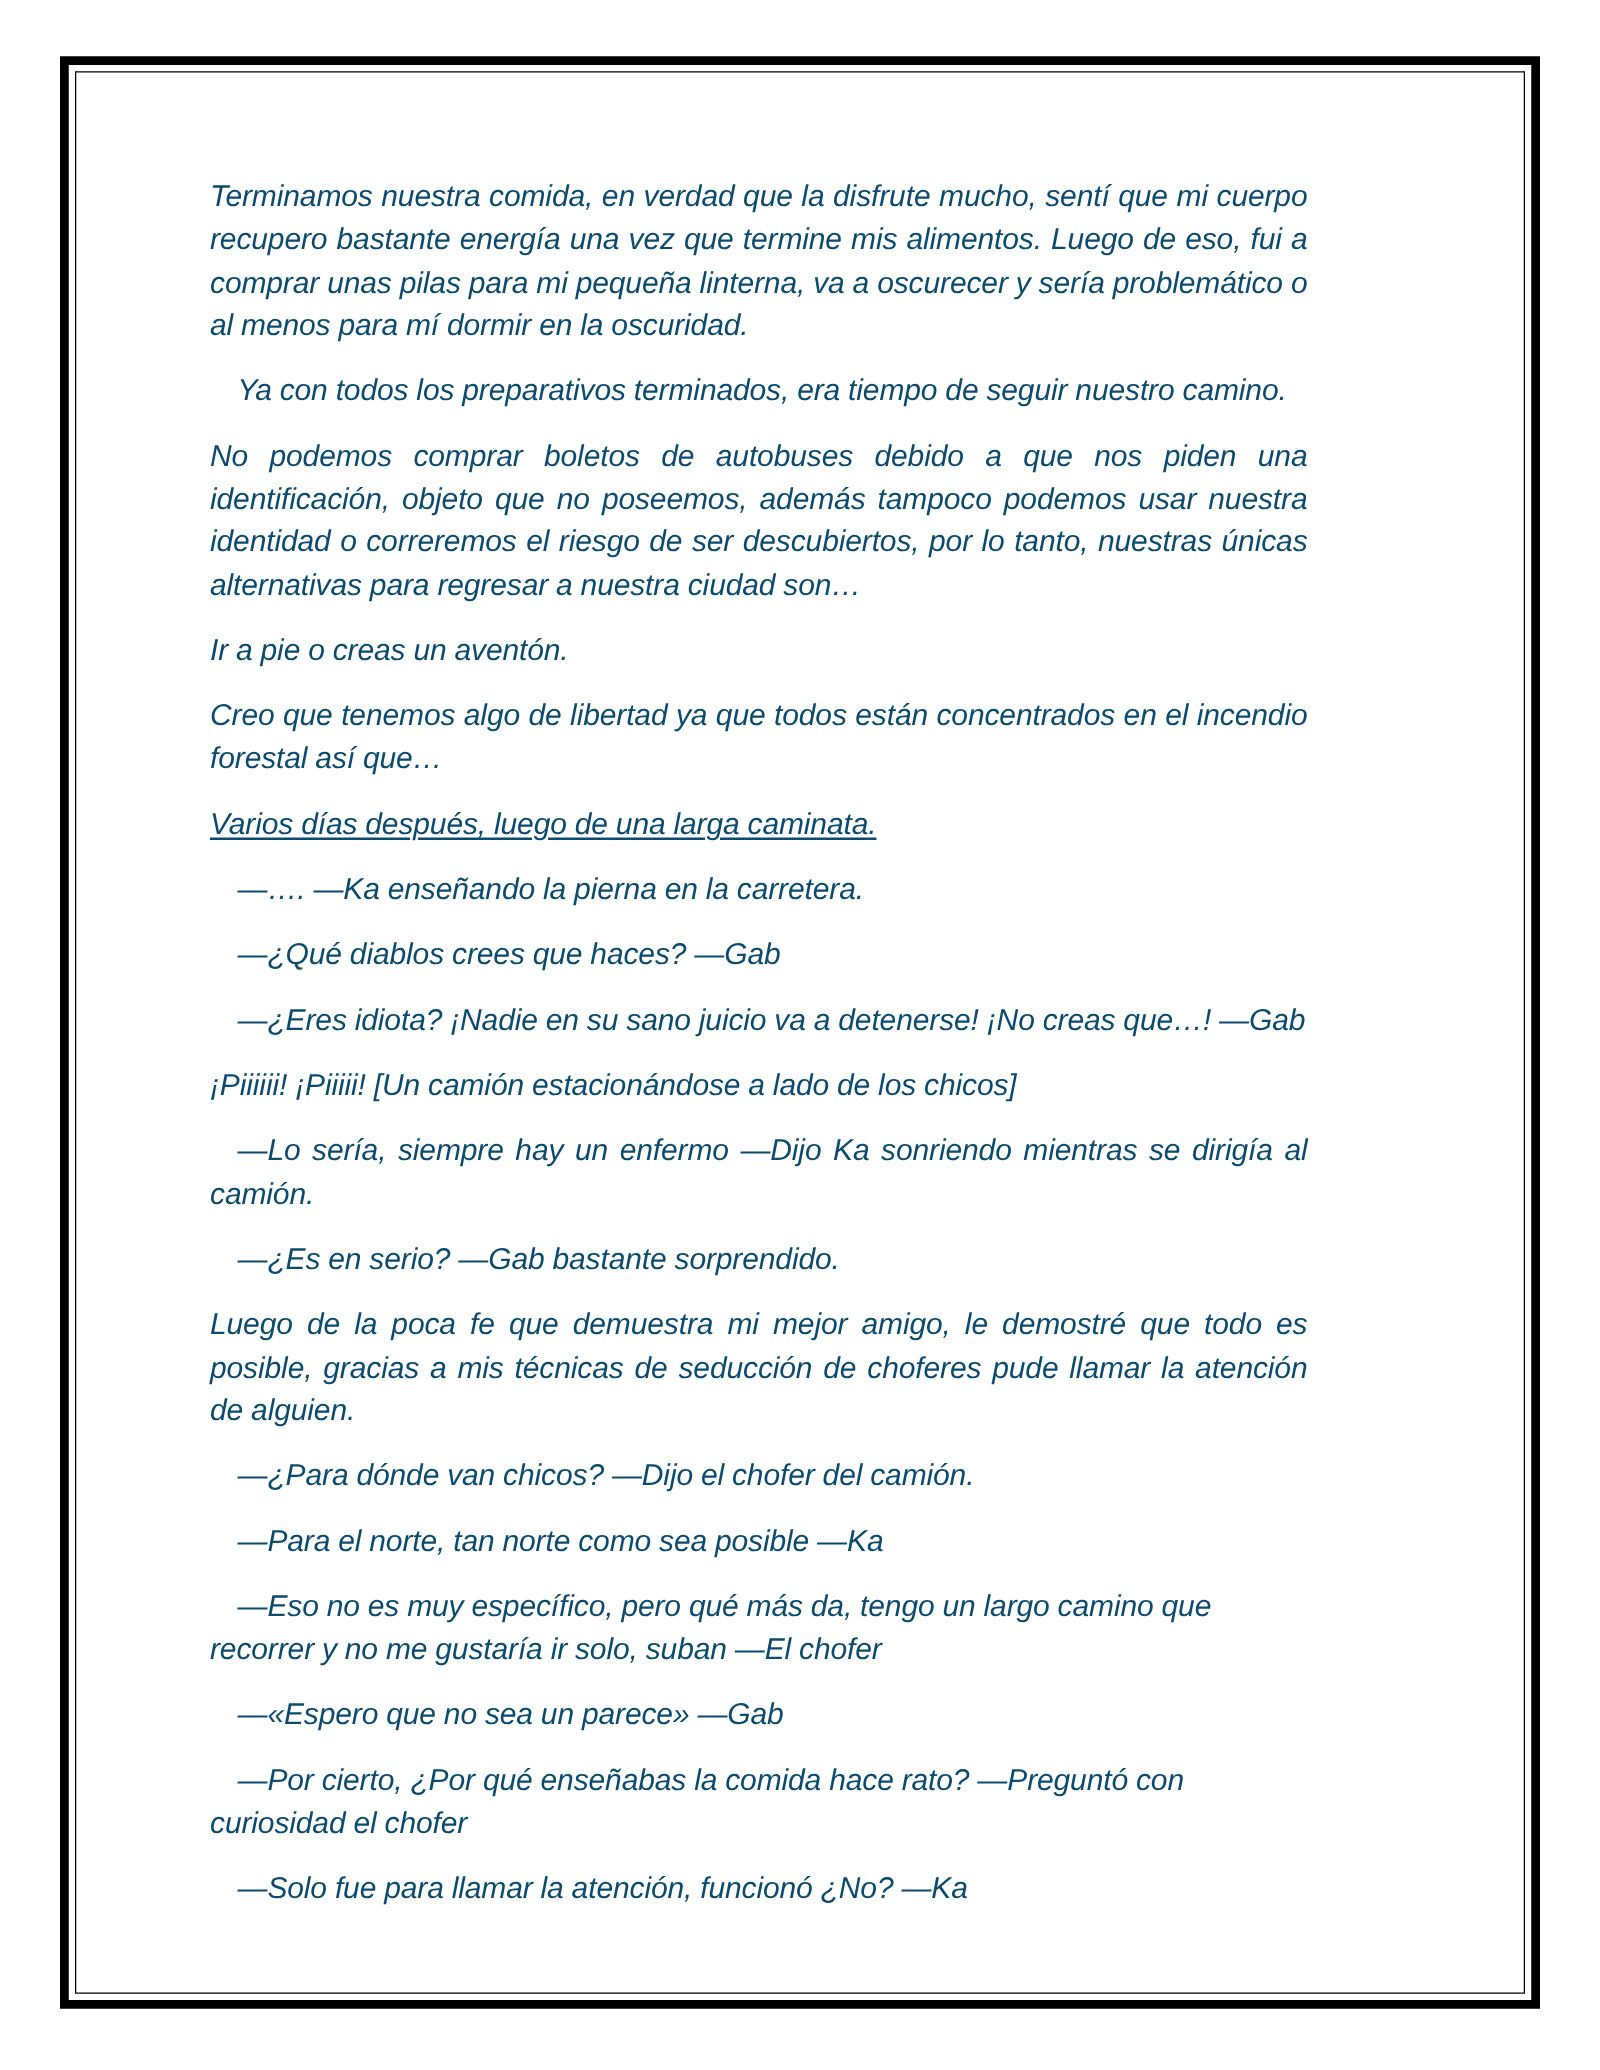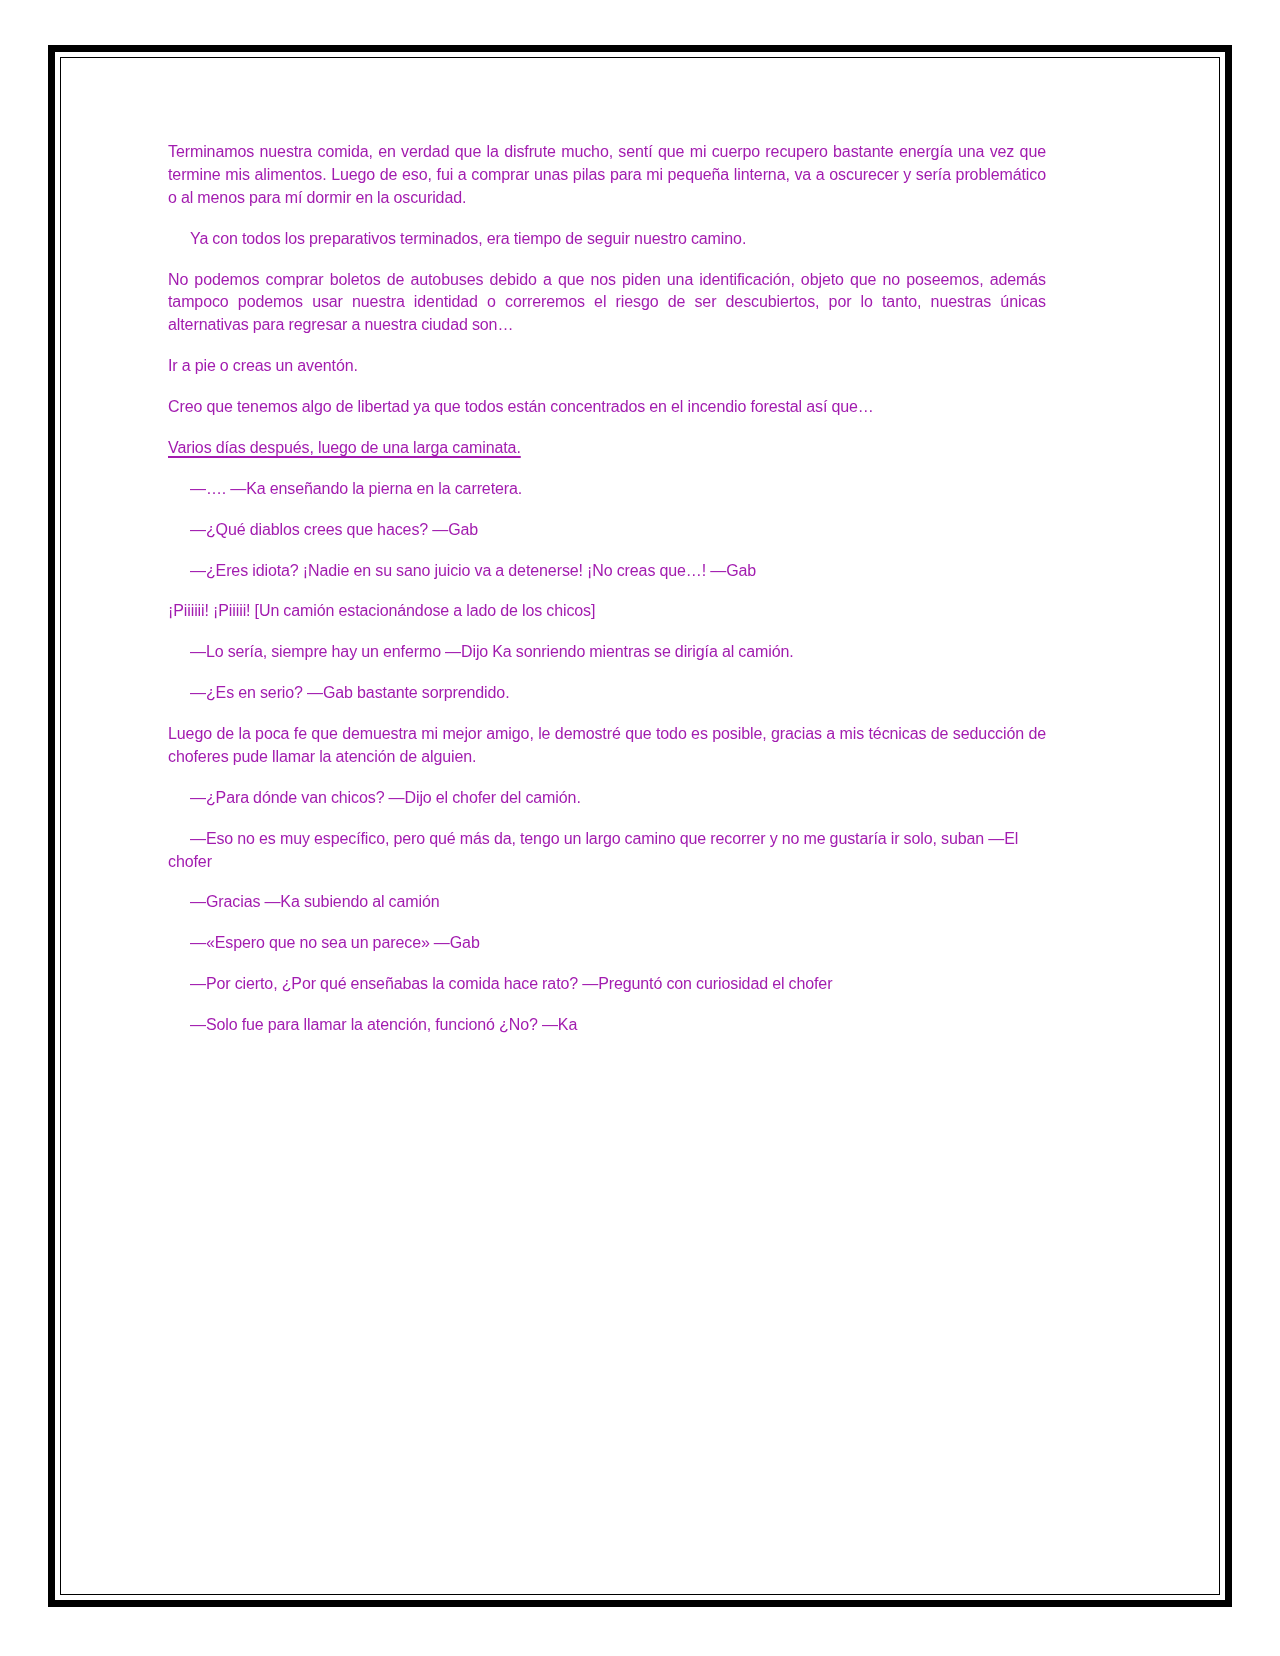--- a/index.html
+++ b/index.html
@@ -39,27 +39,28 @@
   
   .doc-body {
     position: absolute;
     left: 107px;   
     top: 83px;
     width: 878px;  
   }
 
   p.para {
     margin: 0 0 18px 0;
-    font-size: 16px;
+    font-size: 24px;
     line-height: 1.43;
-    color: #a21caf;
+    color: #0c4a6e;
     text-align: justify;
     text-justify: inter-word;
     letter-spacing: -0.1px;
     word-spacing: -0.2px;
+    font-style: italic;
   }
   p.para:last-child { margin-bottom: 0; }
 
   
   p.para.left { text-align: left; }
 
   
   p.para.indent { text-indent: 22px; }
 
   
@@ -98,24 +99,24 @@
       <p class="para left">¡Piiiiii! ¡Piiiii! [Un camión estacionándose a lado de los chicos]</p>
 
       <p class="para indent">—Lo sería, siempre hay un enfermo —Dijo Ka sonriendo mientras se dirigía al camión.</p>
 
       <p class="para left indent">—¿Es en serio? —Gab bastante sorprendido.</p>
 
       <p class="para">Luego de la poca fe que demuestra mi mejor amigo, le demostré que todo es posible, gracias a mis técnicas de seducción de choferes pude llamar la atención de alguien.</p>
 
       <p class="para left indent">—¿Para dónde van chicos? —Dijo el chofer del camión.</p>
 
+      <p class="para left indent">—Para el norte, tan norte como sea posible —Ka</p>
 
       <p class="para left indent">—Eso no es muy específico, pero qué más da, tengo un largo camino que recorrer y no me gustaría ir solo, suban —El chofer</p>
 
-      <p class="para left indent">—Gracias —Ka subiendo al camión</p>
 
       <p class="para left indent">—«Espero que no sea un parece» —Gab</p>
 
       <p class="para left indent">—Por cierto, ¿Por qué enseñabas la comida hace rato? —Preguntó con curiosidad el chofer</p>
 
       <p class="para left indent">—Solo fue para llamar la atención, funcionó ¿No? —Ka</p>
 
     </div>
   </div>
 </div>

